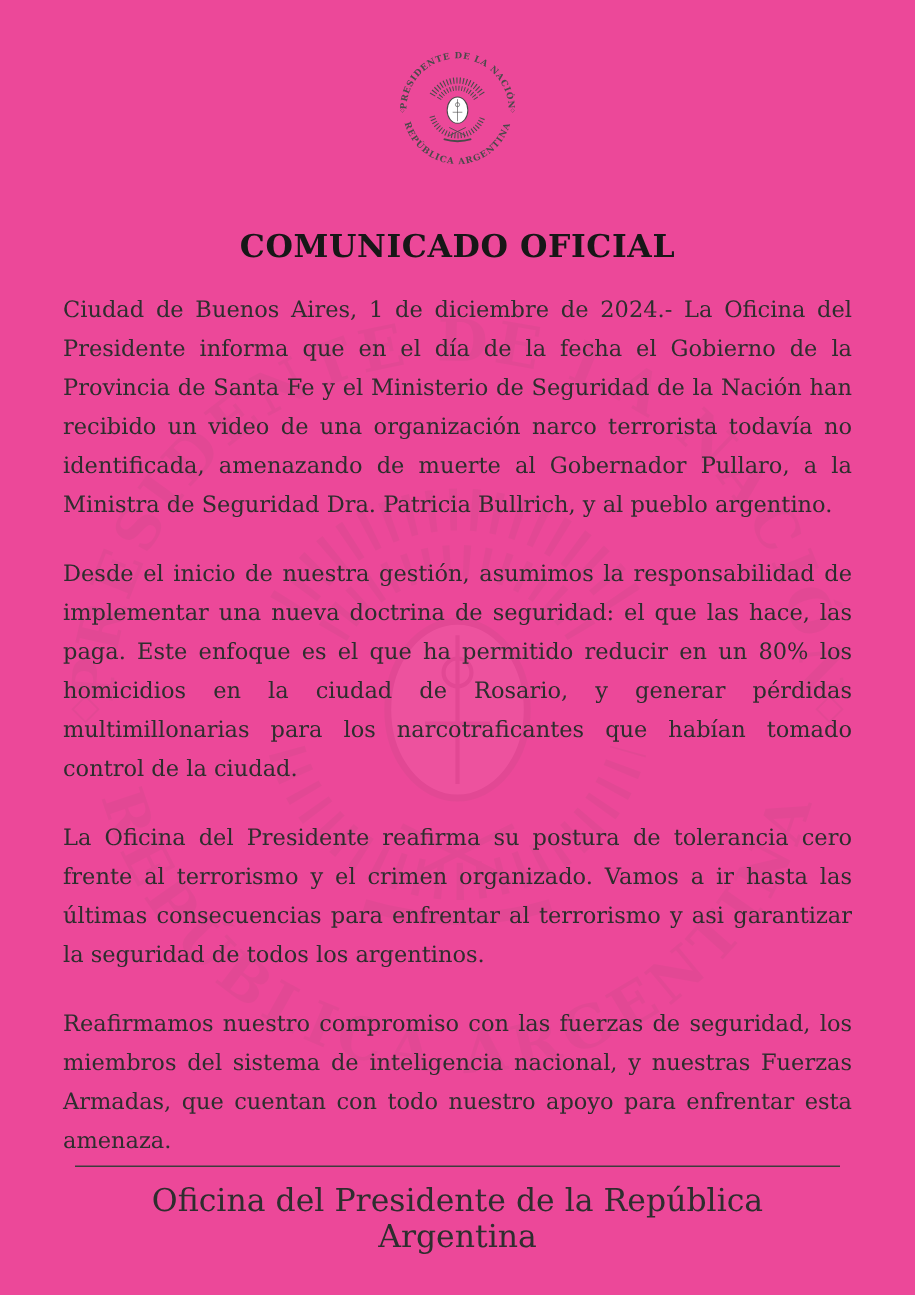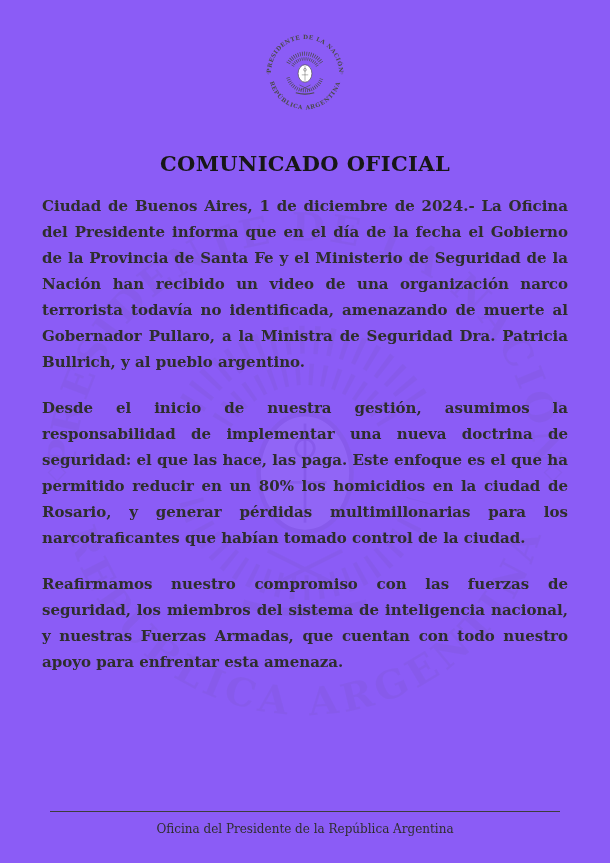--- a/index.html
+++ b/index.html
@@ -5,21 +5,21 @@
   html, body {
     margin: 0;
     padding: 0;
     background: #ffffff;
   }
   .page {
     position: relative;
     width: 610px;
     height: 863px;
     margin: 0 auto;
-    background: #8b5cf6;
+    background: #ec4899;
     overflow: hidden;
     font-family: "DejaVu Serif", "Liberation Serif", serif;
     color: #2e2e2e;
   }
 
   
   .watermark {
     position: absolute;
     left: 50%;
     top: 470px;
@@ -53,38 +53,38 @@
 
   
   .doc-body {
     position: relative;
     z-index: 1;
     margin: 17px 42px 0 42px;
     font-size: 15px;
     line-height: 26px;
     text-align: justify;
   }
-  .doc-body p { margin: 0 0 20px 0; font-weight: bold; }
+  .doc-body p { margin: 0 0 20px 0; }
 
   
   .doc-footer {
     position: absolute;
     z-index: 1;
     left: 50px;
     right: 50px;
     bottom: 27px;
     text-align: center;
   }
   .footer-rule {
     border: none;
     border-top: 1px solid #3c3c3c;
     margin: 0 0 10px 0;
   }
   .footer-text {
-    font-size: 12px;
+    font-size: 21px;
     color: #2e2e2e;
   }
 
   
   .seal-arc-text {
     font-family: "DejaVu Serif", "Liberation Serif", serif;
     font-size: 12.5px;
     font-weight: 700;
     letter-spacing: 1.1px;
     fill: #4a4a4a;
@@ -151,20 +151,21 @@
       <svg viewBox="0 0 200 200">
           <use href="#seal-symbol"></use>
         </svg>
     </div>
     <h1 class="doc-title">COMUNICADO OFICIAL</h1>
   </header>
 
   <main class="doc-body">
     <p>Ciudad de Buenos Aires, 1 de diciembre de 2024.- La Oficina del Presidente informa que en el día de la fecha el Gobierno de la Provincia de Santa Fe y el Ministerio de Seguridad de la Nación han recibido un video de una organización narco terrorista todavía no identificada, amenazando de muerte al Gobernador Pullaro, a la Ministra de Seguridad Dra. Patricia Bullrich, y al pueblo argentino.</p>
     <p>Desde el inicio de nuestra gestión, asumimos la responsabilidad de implementar una nueva doctrina de seguridad: el que las hace, las paga. Este enfoque es el que ha permitido reducir en un 80% los homicidios en la ciudad de Rosario, y generar pérdidas multimillonarias para los narcotraficantes que habían tomado control de la ciudad.</p>
+    <p>La Oficina del Presidente reafirma su postura de tolerancia cero frente al terrorismo y el crimen organizado. Vamos a ir hasta las últimas consecuencias para enfrentar al terrorismo y asi garantizar la seguridad de todos los argentinos.</p>
     <p>Reafirmamos nuestro compromiso con las fuerzas de seguridad, los miembros del sistema de inteligencia nacional, y nuestras Fuerzas Armadas, que cuentan con todo nuestro apoyo para enfrentar esta amenaza.</p>
 
   </main>
 
   <footer class="doc-footer">
     <hr class="footer-rule">
     <div class="footer-text">Oficina del Presidente de la República Argentina</div>
   </footer>
 
 </div>

